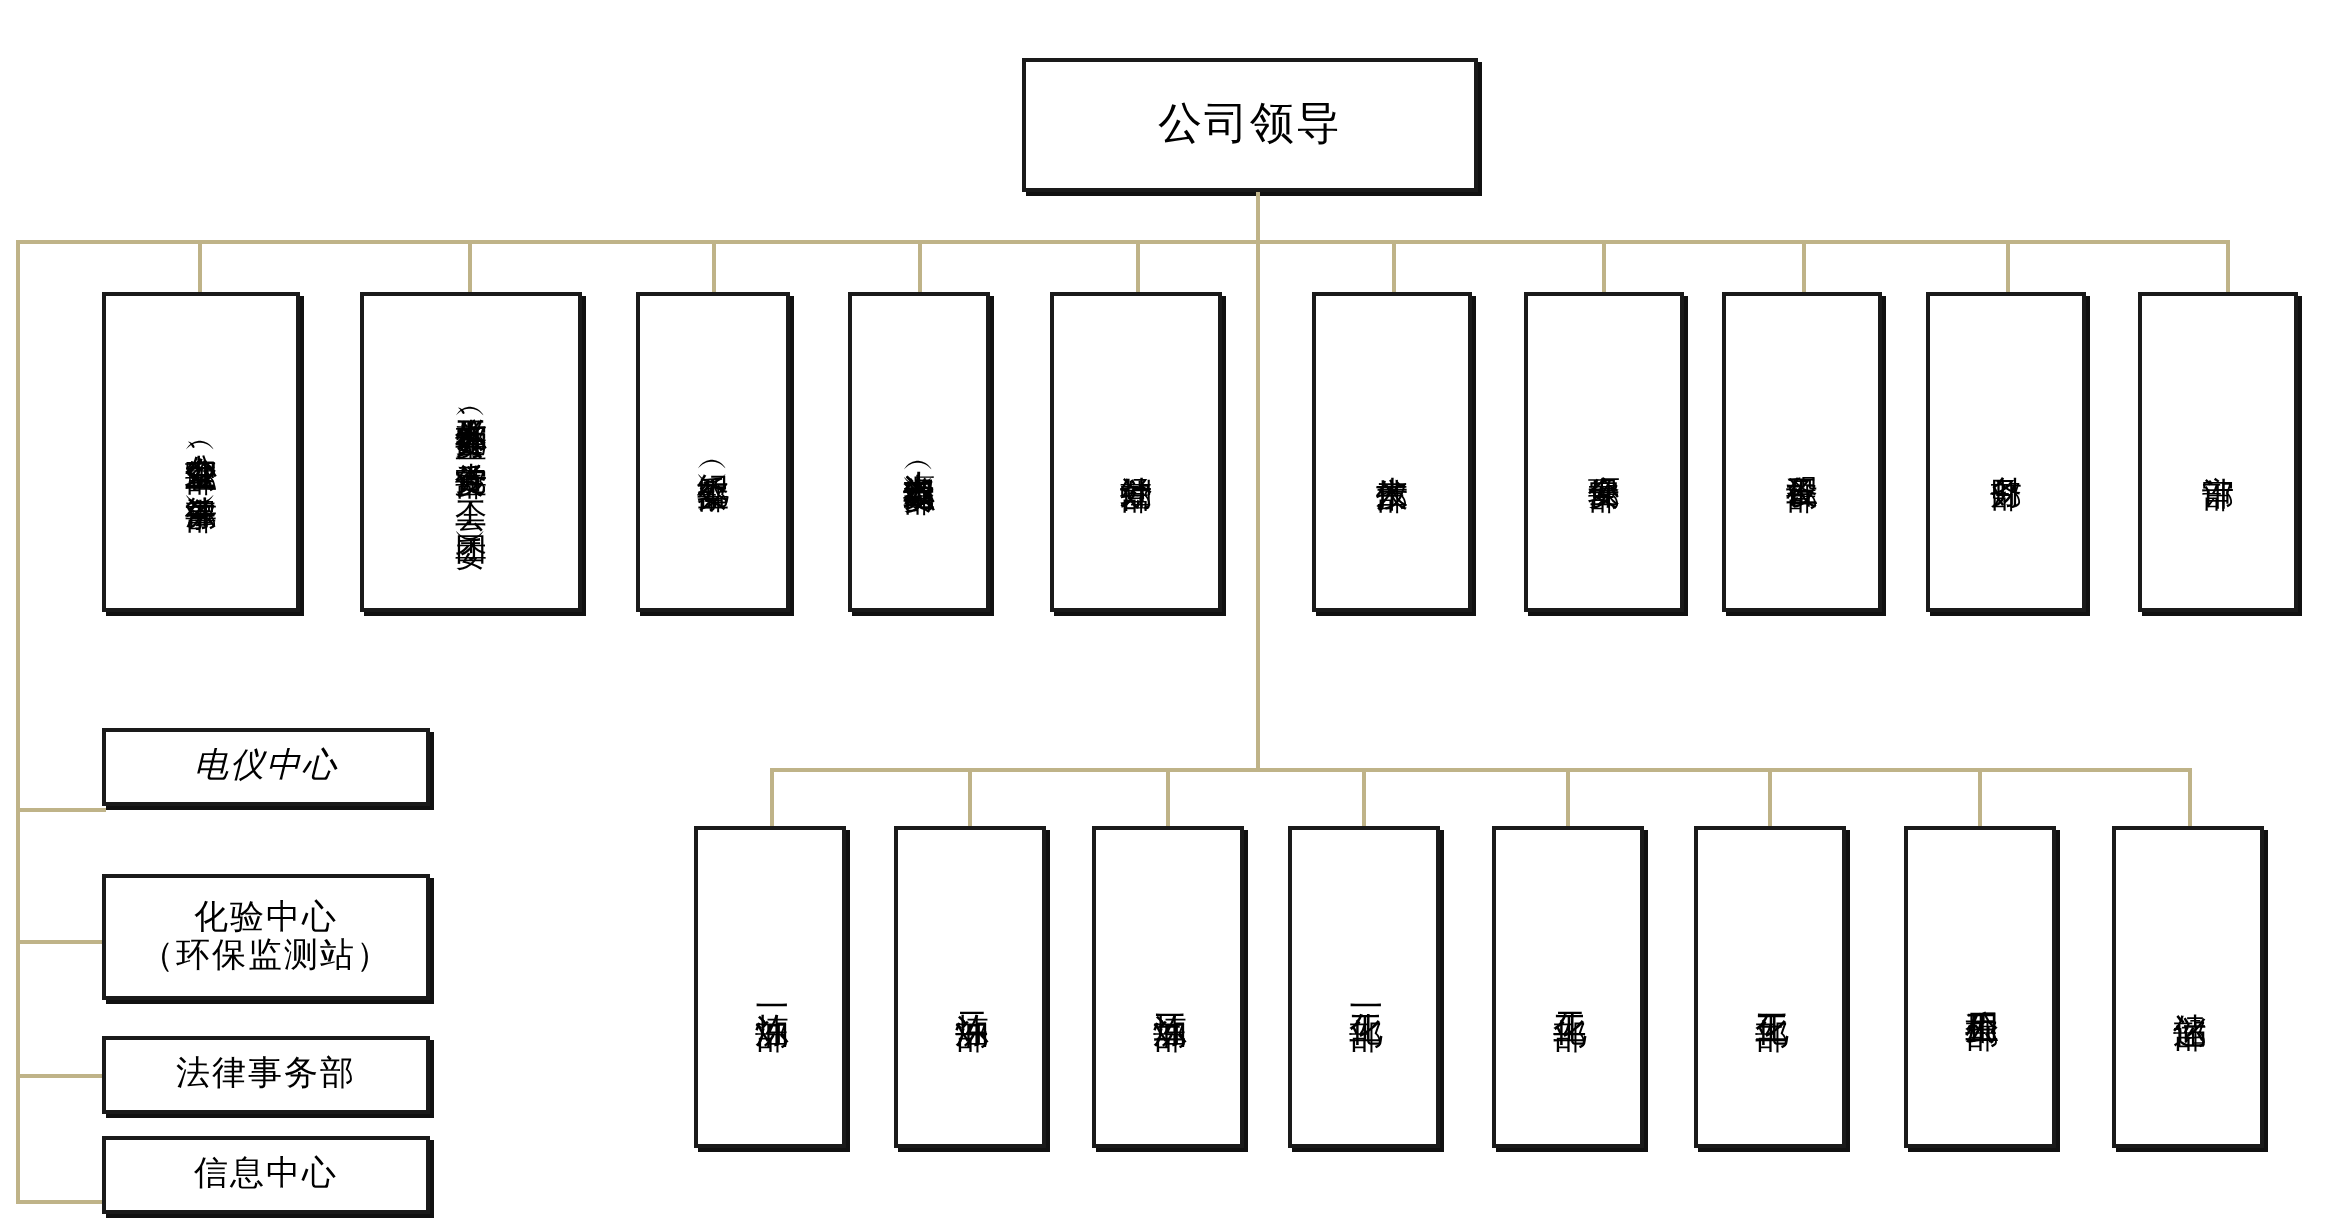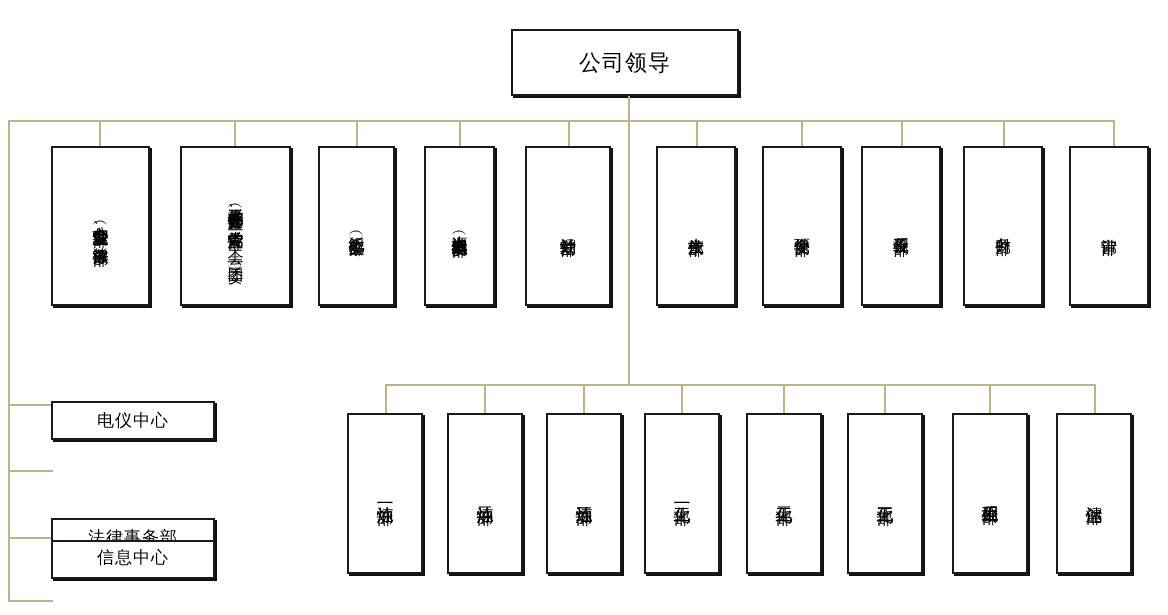--- a/index.html
+++ b/index.html
@@ -123,27 +123,31 @@
     <span class="label">审计部</span>
   </div>
 
   <div class="conn v" style="left:8px; top:120px; width:2px; height:482px;"></div>
 
   <div class="conn h" style="left:8px; top:404px; width:45px; height:2px;"></div>
   <div class="conn h" style="left:8px; top:470px; width:45px; height:2px;"></div>
   <div class="conn h" style="left:8px; top:537px; width:45px; height:2px;"></div>
   <div class="conn h" style="left:8px; top:600px; width:45px; height:2px;"></div>
 
-  <div class="node horizontal fs-ctr" style="left:51px; top:401px; width:164px; height:39px;">
+  <div class="node horizontal fs-ctr" style="left:51px; top:364px; width:164px; height:39px;font-style:italic;">
     <span class="label">电仪中心</span>
+  </div>
+  <div class="node horizontal fs-ctr" style="left:51px; top:437px; width:164px; height:63px;">
+    <span class="label">化验中心
+（环保监测站）</span>
   </div>
   <div class="node horizontal fs-ctr" style="left:51px; top:518px; width:164px; height:39px;">
     <span class="label">法律事务部</span>
   </div>
-  <div class="node horizontal fs-ctr" style="left:51px; top:540px; width:164px; height:39px;font-family:Liberation Mono, monospace;">
+  <div class="node horizontal fs-ctr" style="left:51px; top:568px; width:164px; height:39px;">
     <span class="label">信息中心</span>
   </div>
 
   <div class="conn v" style="left:628px; top:122px; width:2px; height:263px;"></div>
 
   <div class="conn h" style="left:385px; top:384px; width:710px; height:2px;"></div>
 
   <div class="conn v" style="left:385px; top:384px; height:29px;"></div>
   <div class="conn v" style="left:484px; top:384px; height:29px;"></div>
   <div class="conn v" style="left:583px; top:384px; height:29px;"></div>

